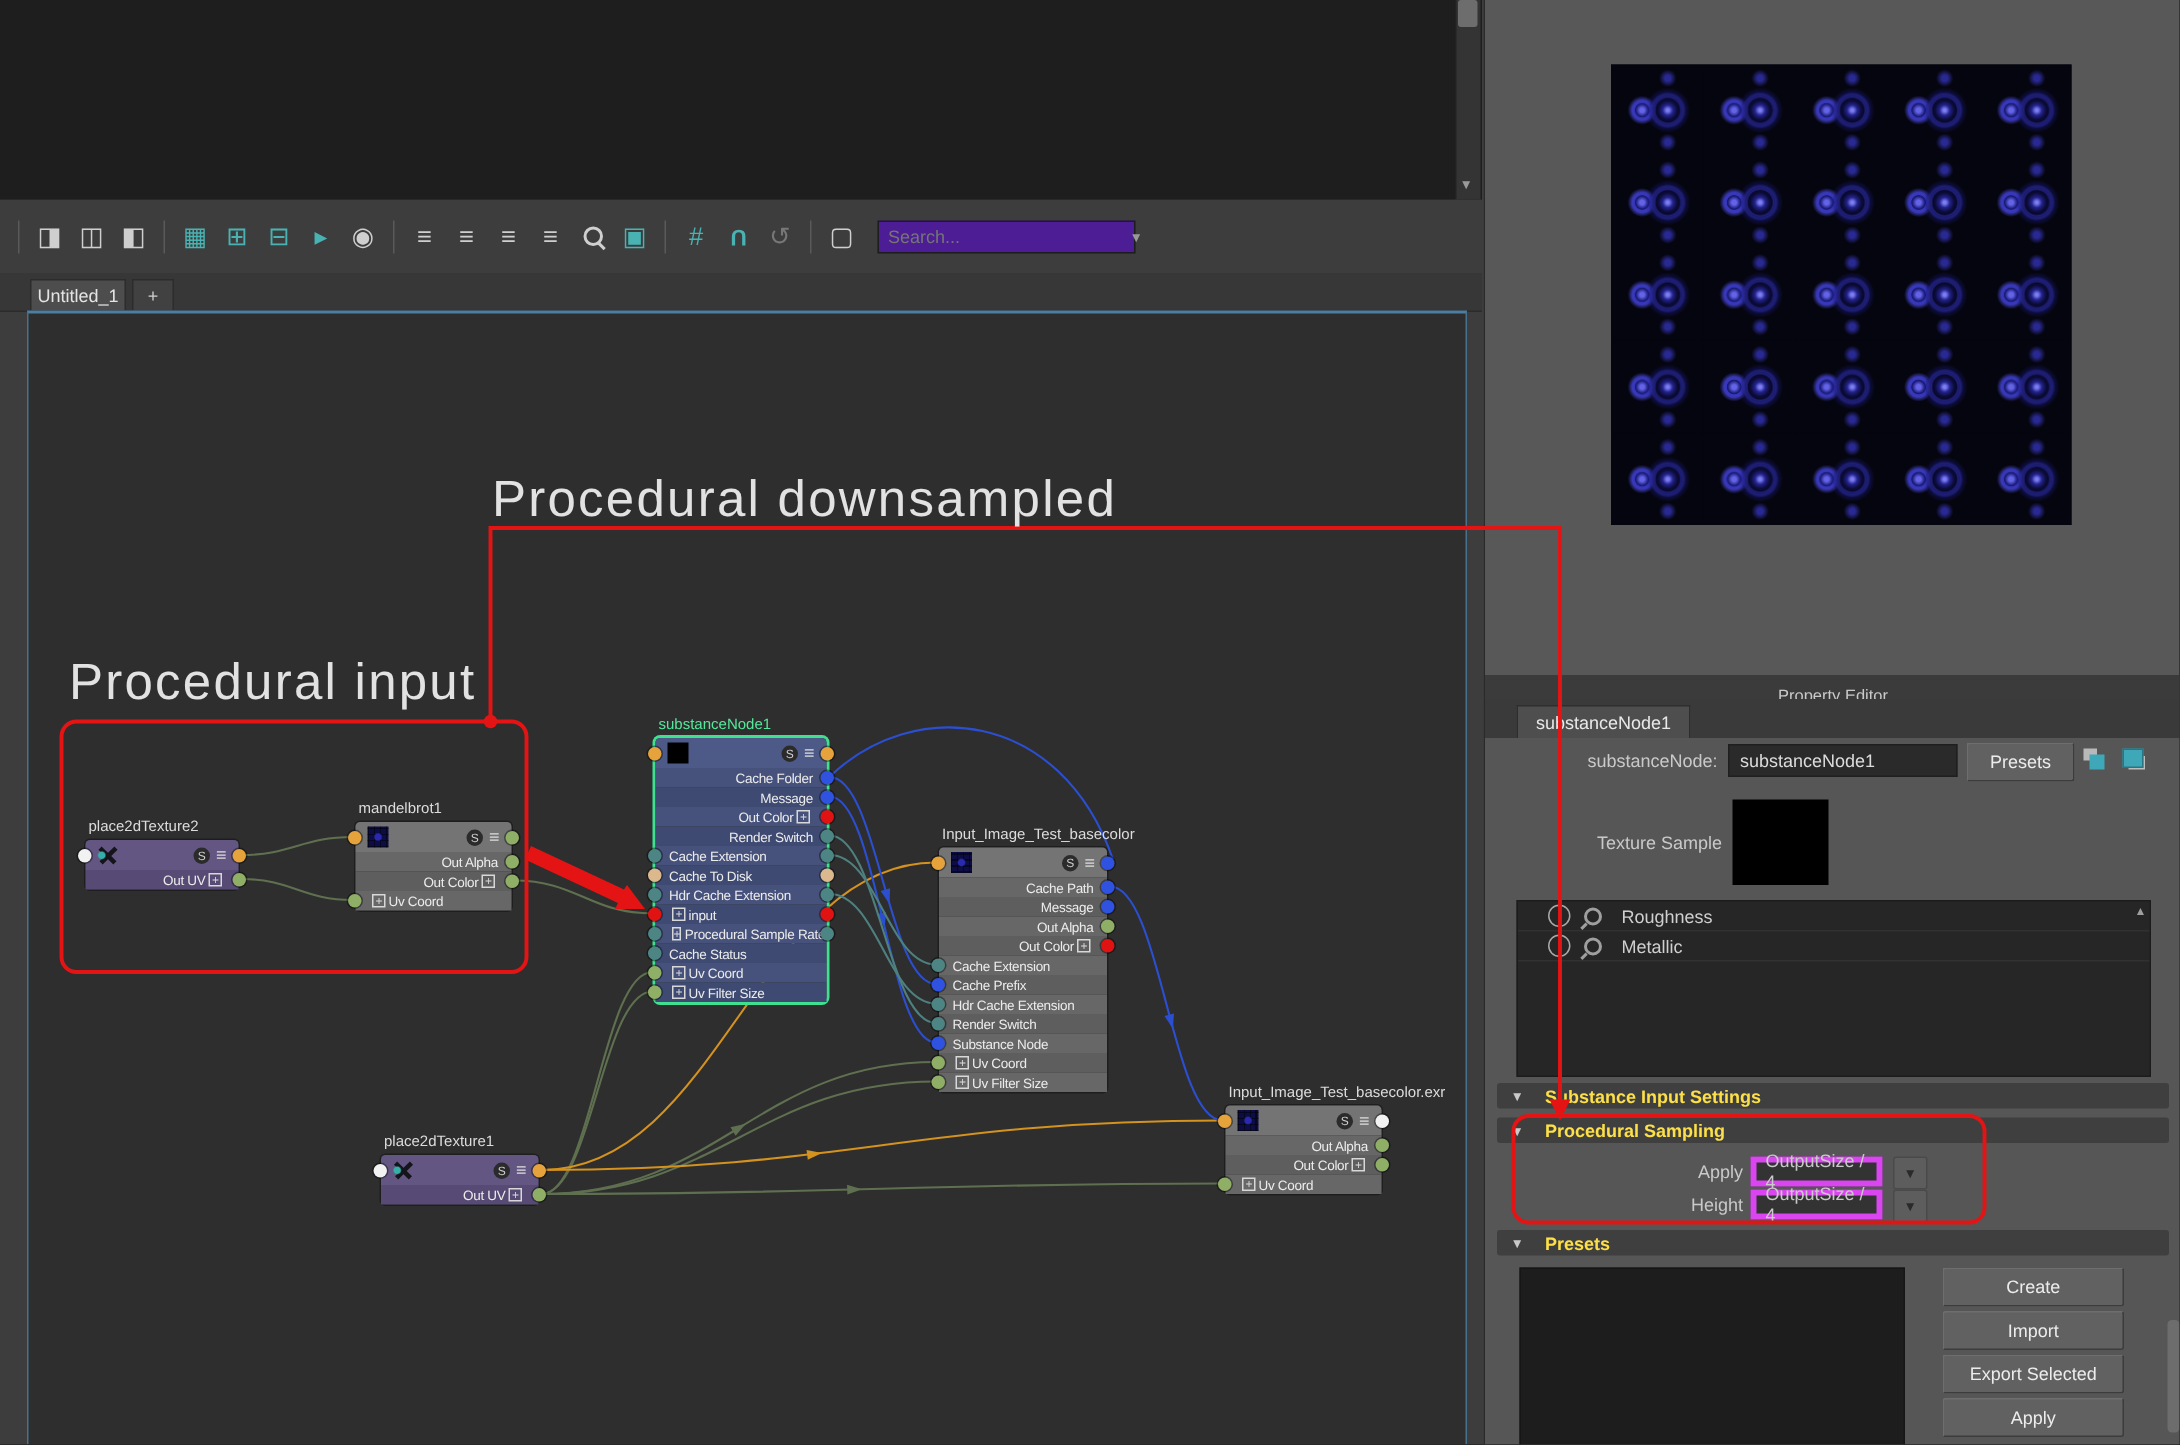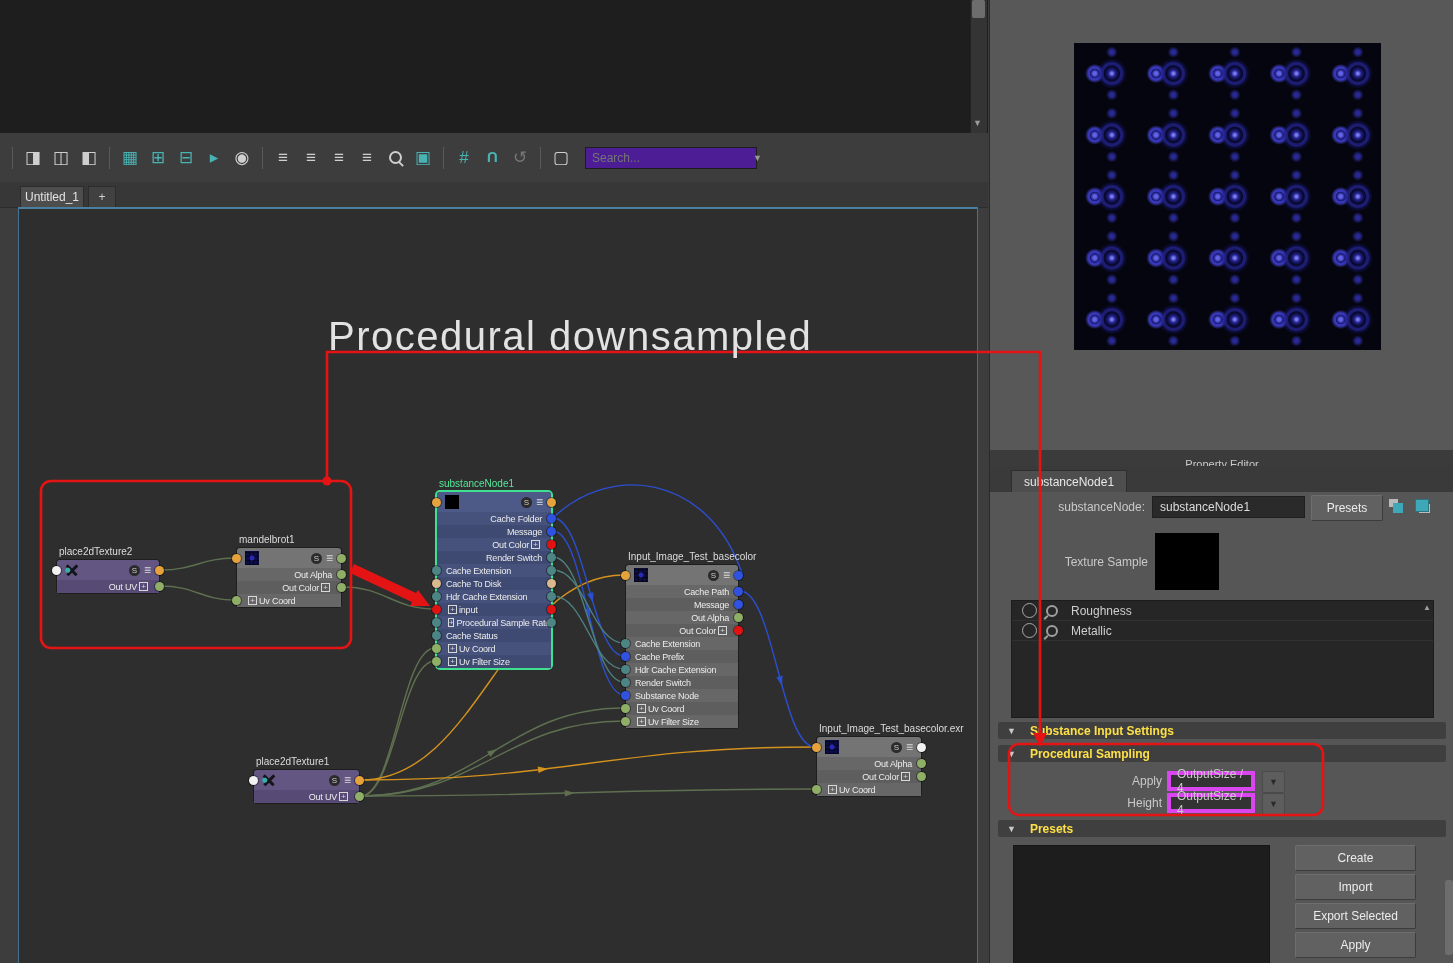--- a/index.html
+++ b/index.html
@@ -98,35 +98,35 @@
   .btn{position:absolute;background:#616161;border:1px solid #6e6e6e;border-bottom-color:#3c3c3c;border-right-color:#3c3c3c;
        color:#ececec;font-size:12px;display:flex;align-items:center;justify-content:center;border-radius:2px;}
   .swatch{position:absolute;background:#000;}
   .mini2a{position:relative;width:16px;height:15px;}
   .mini2a::before{content:"";position:absolute;left:0;top:0;width:9px;height:8px;background:#b9b9b9;}
   .mini2a::after{content:"";position:absolute;left:4px;top:4px;width:10px;height:10px;background:#3fa8b8;}
   .mini2b{position:relative;width:17px;height:16px;}
   .mini2b::before{content:"";position:absolute;left:5px;top:6px;width:11px;height:9px;background:#bdbdbd;}
   .mini2b::after{content:"";position:absolute;left:1px;top:1px;width:12px;height:11px;background:#3fa8b8;border:1px solid #2a7580;}
   .chanlist{position:absolute;left:21px;top:108px;width:423px;height:118px;background:#262626;border:1px solid #1c1c1c;box-sizing:border-box;}
-  .chanrow{height:19px;display:flex;align-items:center;border-bottom:1px solid #313131;color:#cfcfcf;font-size:12px;gap:9px;padding-left:10px;}
+  .chanrow{height:19px;display:flex;align-items:center;border-bottom:1px solid #313131;color:#cfcfcf;font-size:12px;gap:9px;padding-left:20px;}
   .chanrow .ring{width:13px;height:13px;border:1px solid #a9a9a9;border-radius:50%;}
   .cmag{position:relative;width:8px;height:8px;border:2px solid #9f9f9f;border-radius:50%;margin-right:4px;}
   .cmag::after{content:"";position:absolute;width:2px;height:5px;background:#9f9f9f;left:-3px;top:8px;transform:rotate(45deg);}
   .chan-scroll{position:absolute;right:2px;top:2px;color:#9f9f9f;font-size:8px;}
   .sect{position:absolute;left:8px;width:448px;height:17px;background:#3f3f3f;display:flex;align-items:center;gap:14px;padding-left:9px;box-sizing:border-box;border-radius:2px;}
   .sect .tri{color:#c9c9c9;font-size:9px;}
   .sect .stxt{color:#fde047;font-size:12px;font-weight:bold;}
   .ddfield{position:absolute;background:#333;border:4px solid #d946ef;color:#c9c9c9;font-size:12px;display:flex;align-items:center;padding:0 6px;box-sizing:border-box;}
   .ddbtn{position:absolute;background:#5d5d5d;border:1px solid #4a4a4a;color:#2a2a2a;font-size:9px;display:flex;align-items:center;justify-content:center;border-radius:2px;}
   .presetbox{position:absolute;background:#1d1d1d;border:1px solid #161616;}
   .pe-scroll{position:absolute;left:455px;top:388px;width:8px;height:75px;background:#6d6d6d;border-radius:3px;}
 
   
-  .ann-label{position:absolute;color:#e2e2e2;font-size:40px;font-weight:300;letter-spacing:1.5px;z-index:60;white-space:nowrap;}
+  .ann-label{position:absolute;color:#e2e2e2;font-size:34px;font-weight:300;letter-spacing:1.5px;z-index:60;white-space:nowrap;}
   #ann{left:0;top:0;z-index:55;pointer-events:none;}
 </style>
 </head>
 <body>
 
 <div class="root">
 
   <div class="abs top-dark">
     <div class="abs td-scroll">
       <div class="abs td-thumb"></div>
@@ -522,14 +522,15 @@
   </div>
 
   <svg id="ann" class="abs" width="1453" height="963" viewBox="0 0 1453 963">
     <path d="M327,481 L327,352 L1040,352 L1040,735" fill="none" stroke="#e51414" stroke-width="2.6"></path>
     <polygon points="1033,733 1047,733 1040,747" fill="#e51414"></polygon>
     <circle cx="327" cy="481" r="4.5" fill="#e51414"></circle>
     <rect x="41" y="481" width="310" height="167" rx="10" fill="none" stroke="#e51414" stroke-width="2.6"></rect>
     <rect x="1009" y="744" width="314" height="71" rx="10" fill="none" stroke="#e51414" stroke-width="2.6"></rect>
     <polygon points="354,564 416,593 418,590 430,606 410,606 412,602 350,573" fill="#e51414"></polygon>
   </svg>
+  <div class="ann-label" style="left:46px;top:436px;">Procedural input</div>
   <div class="ann-label" style="left:328px;top:314px;">Procedural downsampled</div>
 </div>
 
 </body></html>

